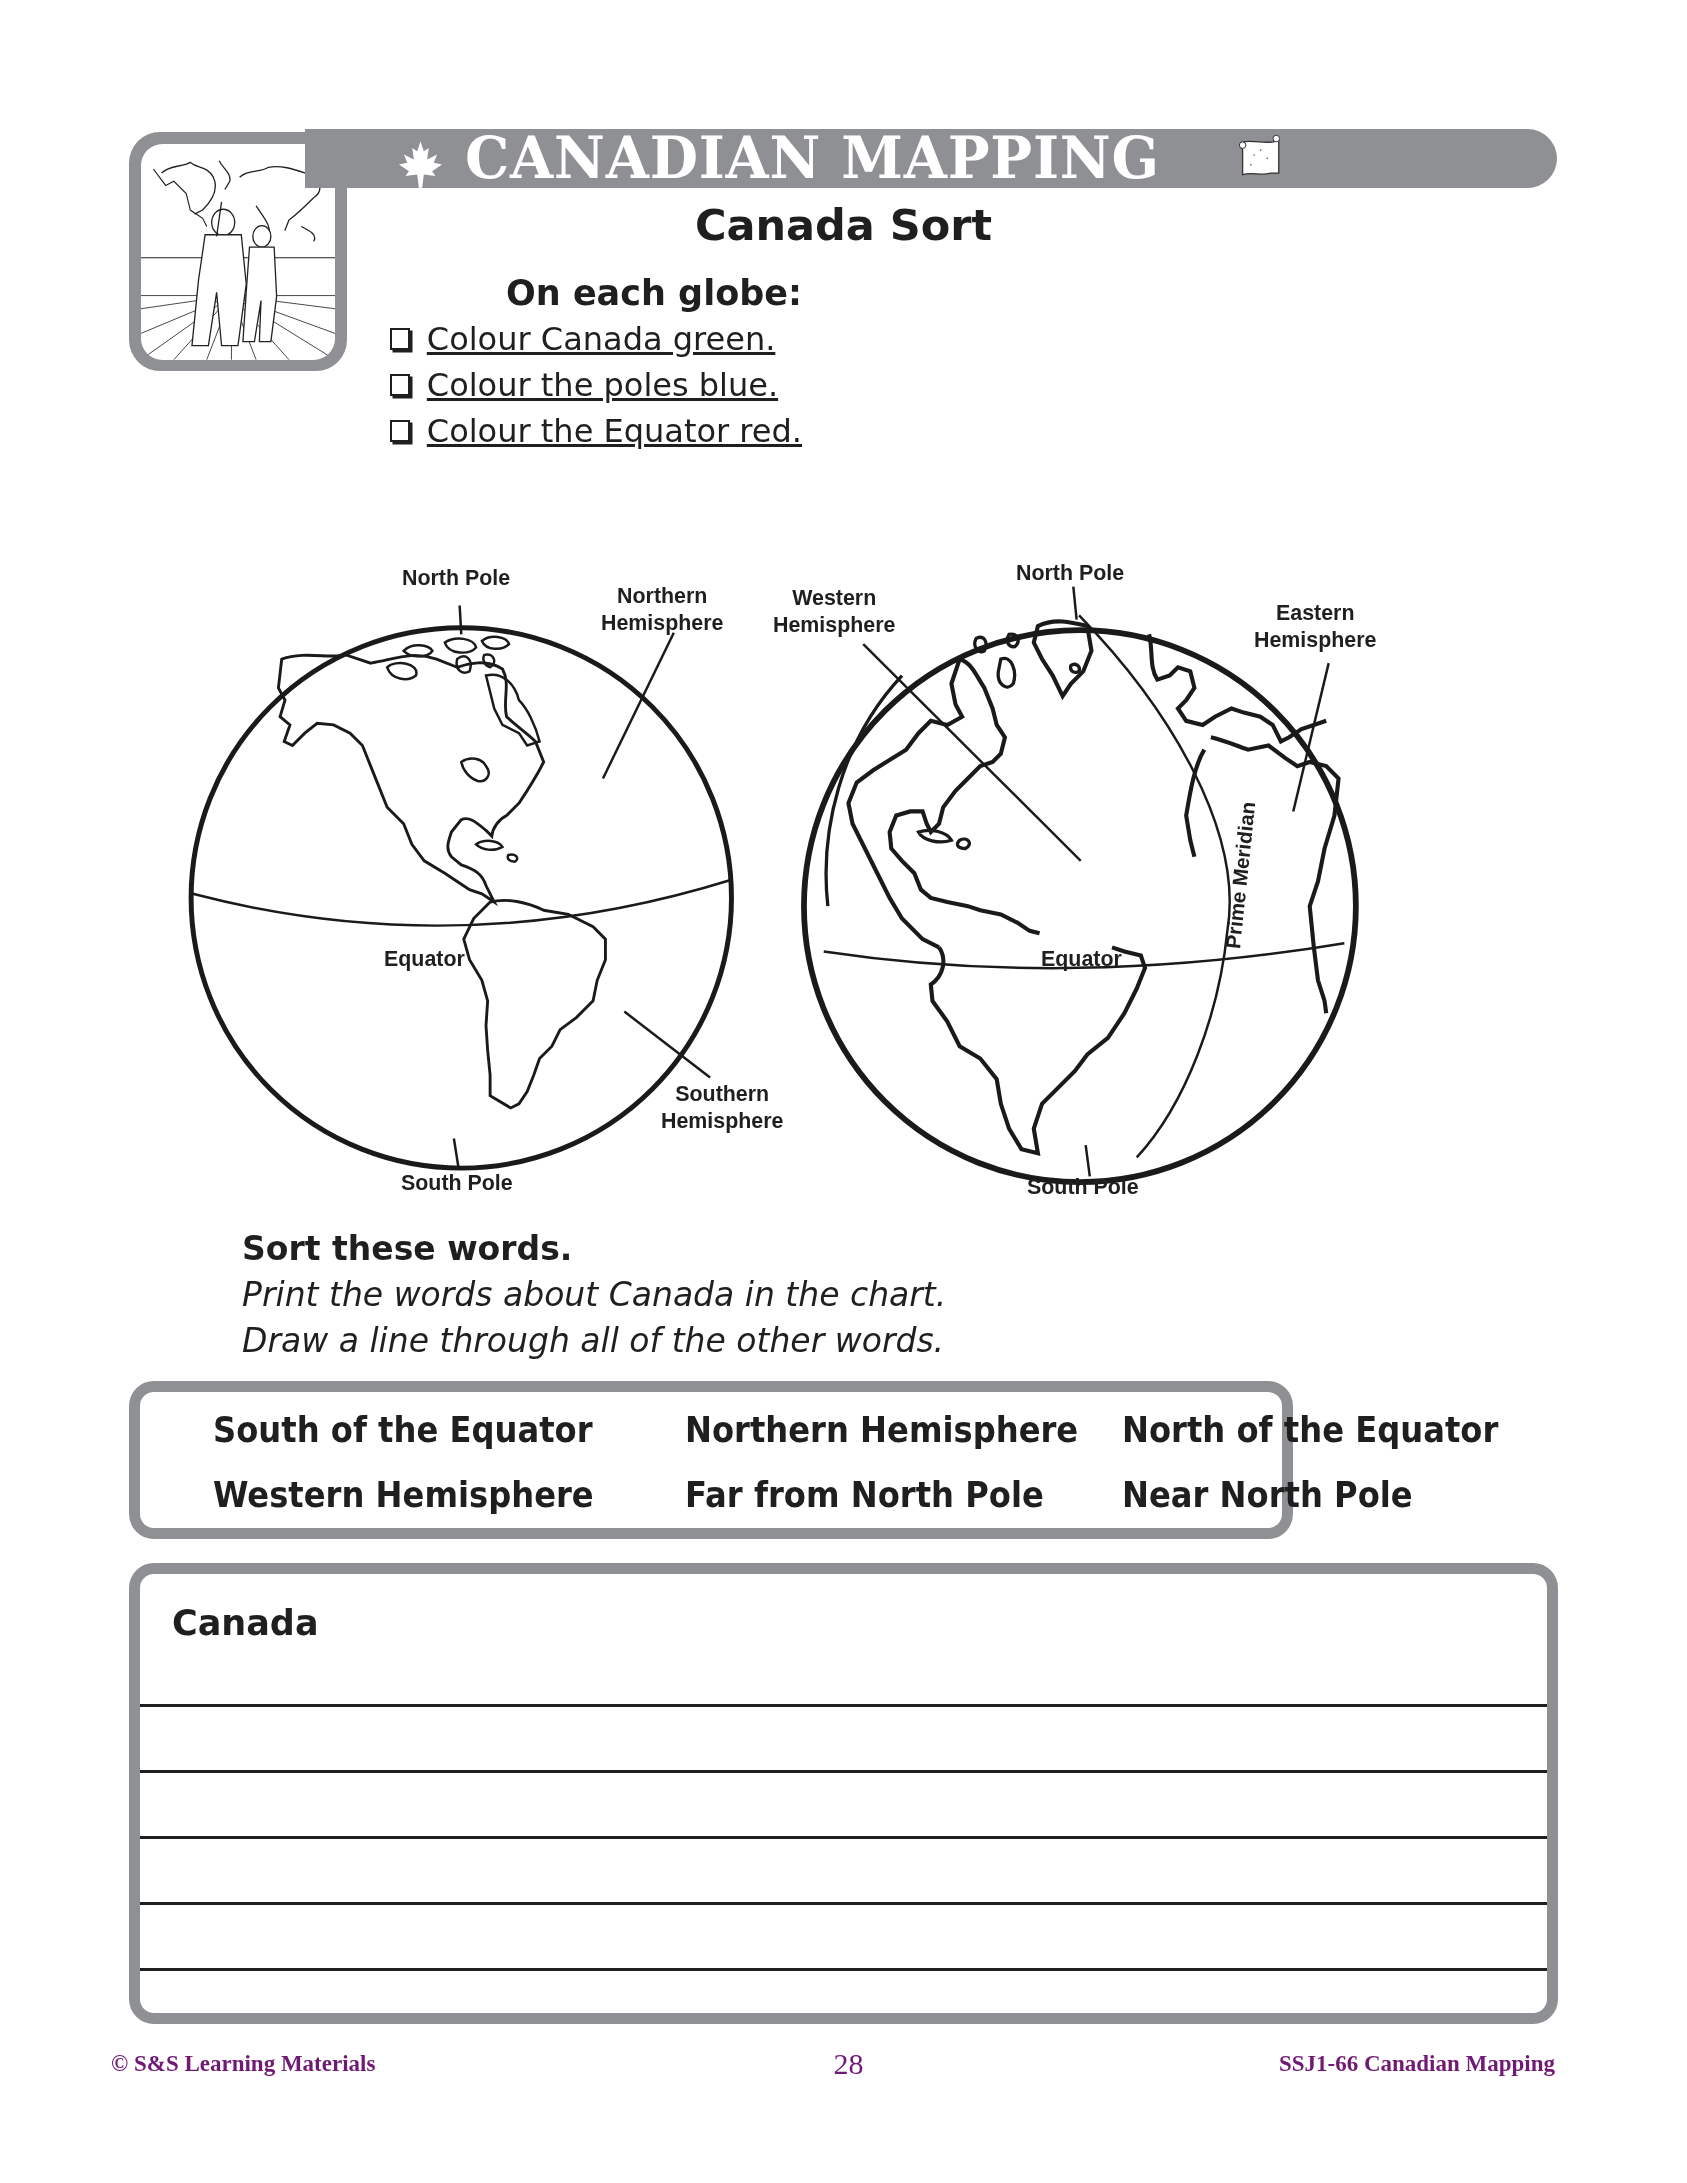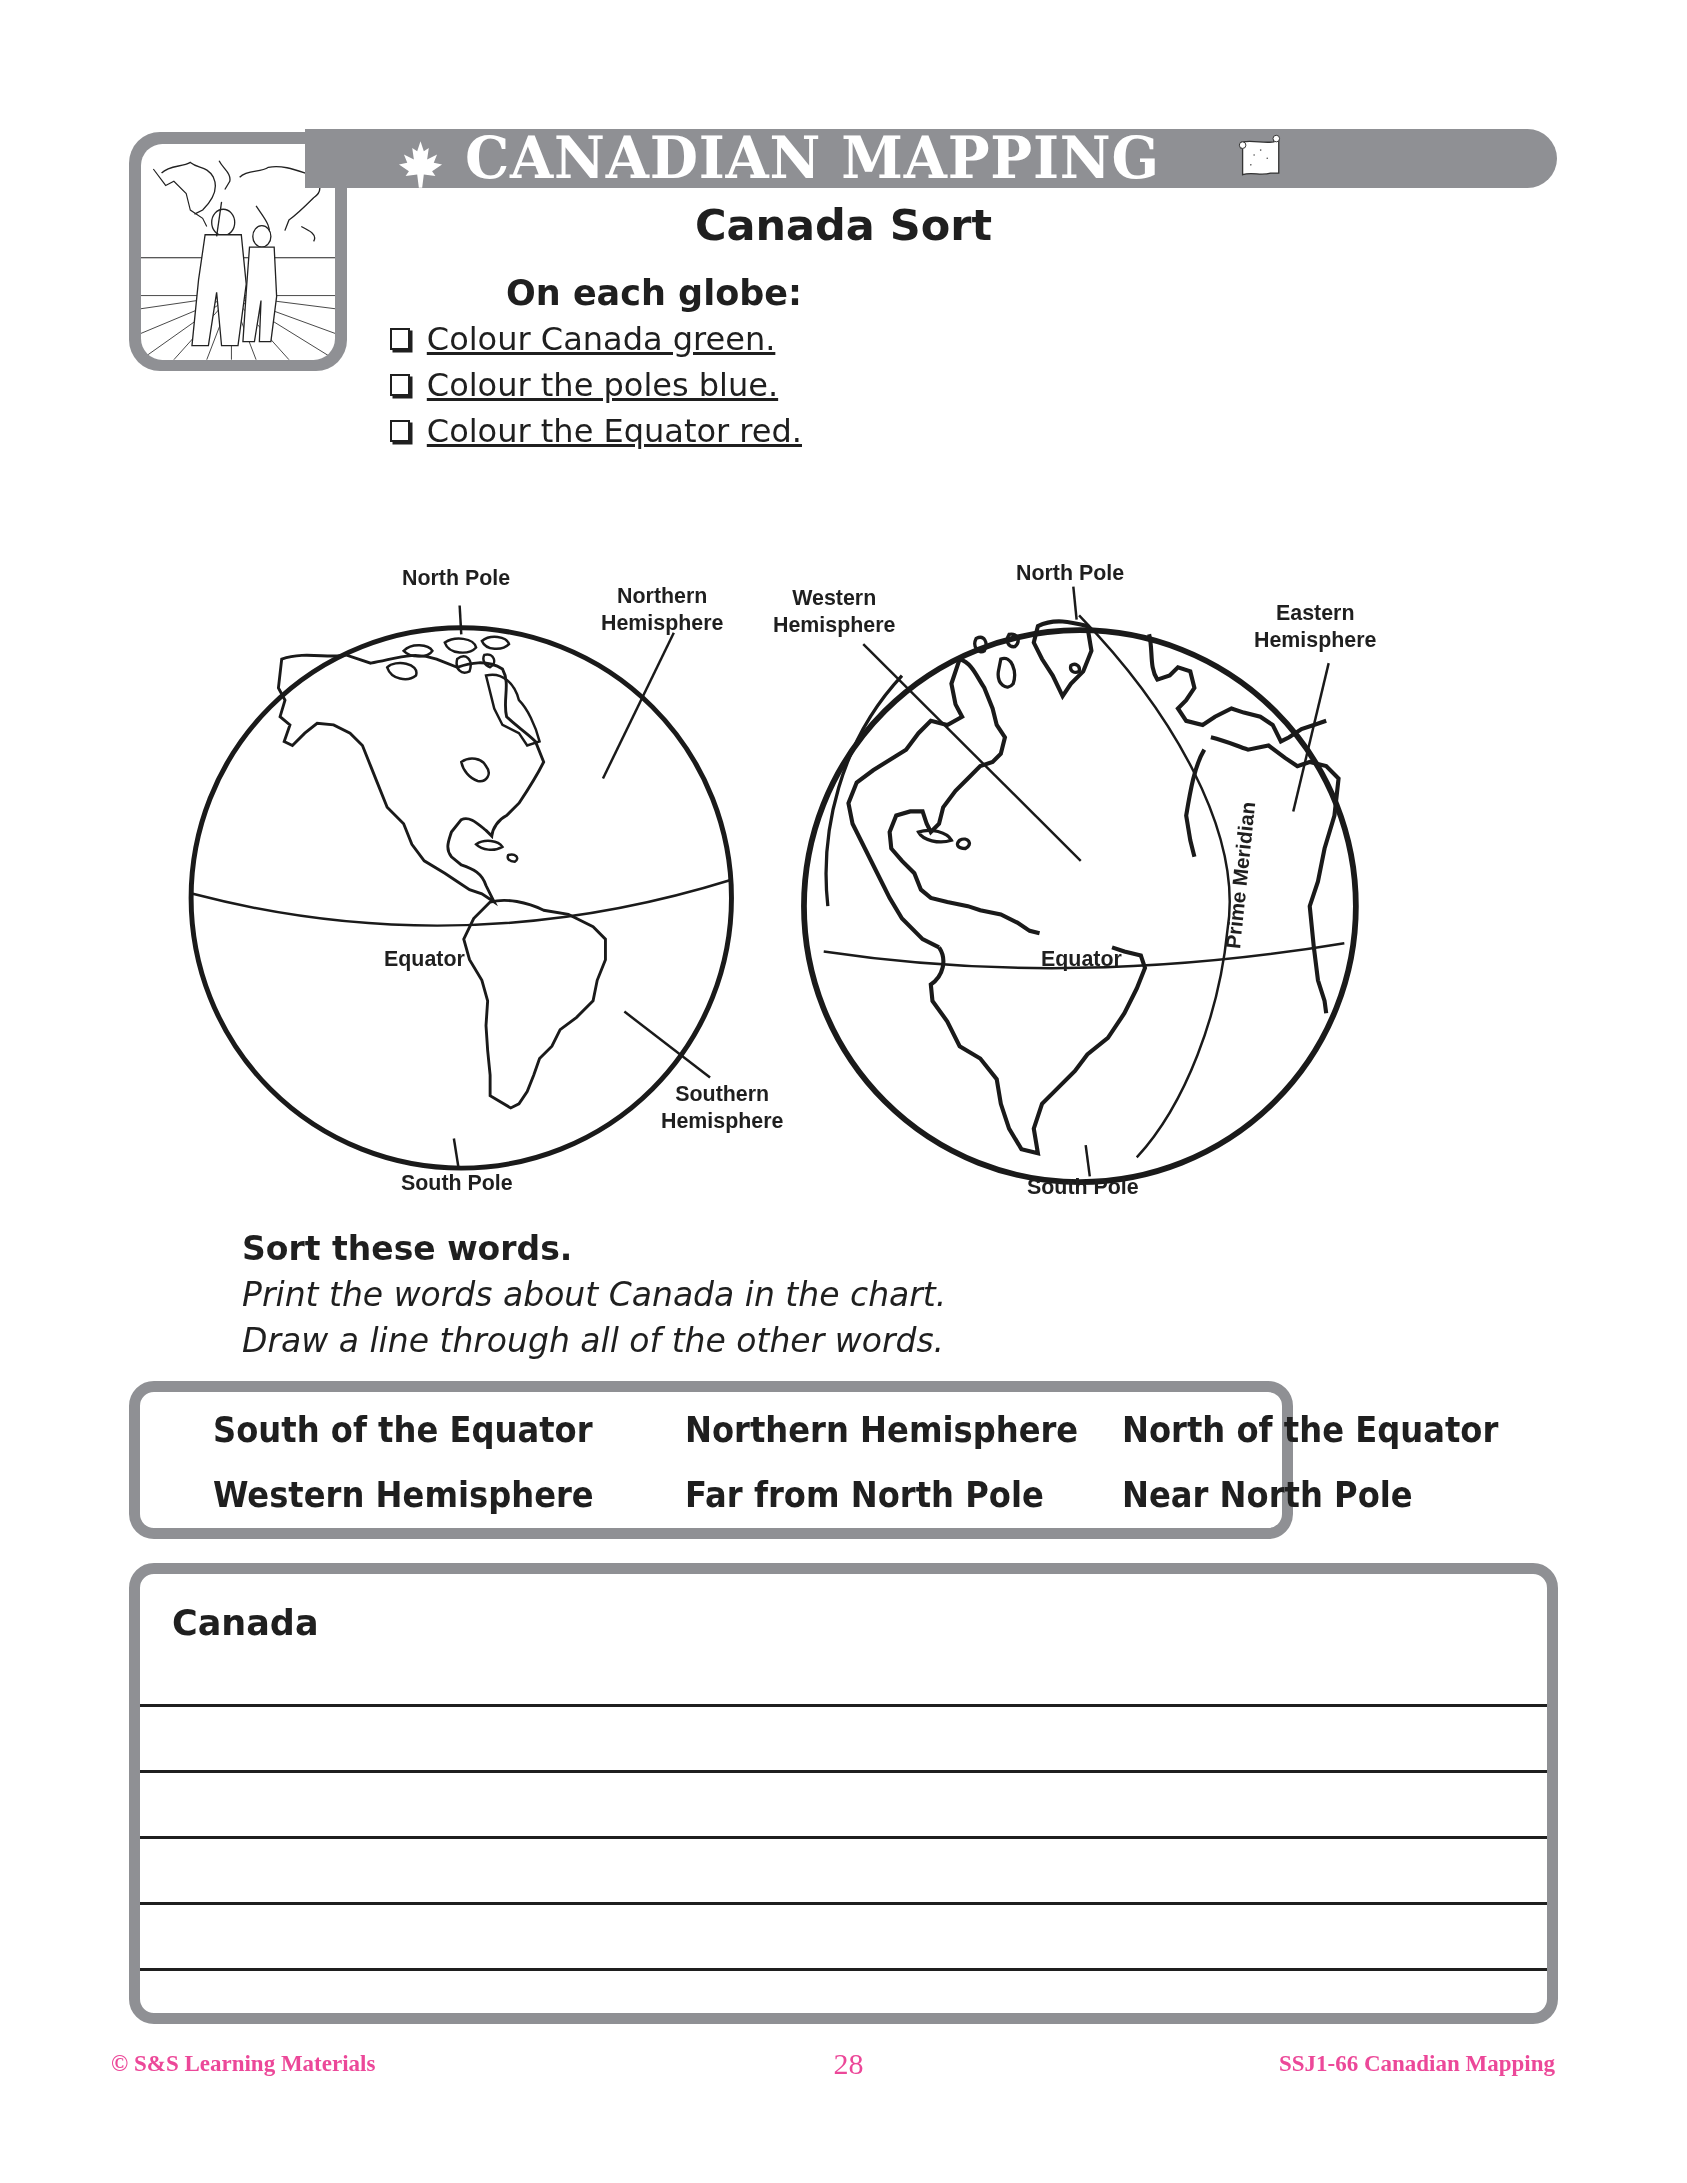--- a/index.html
+++ b/index.html
@@ -65,21 +65,21 @@
     position: absolute; left: 129px; top: 1563px; width: 1429px; height: 461px;
     border: 11.5px solid #8f9094; border-radius: 25px; box-sizing: border-box; background: #fff; overflow: hidden;
   }
   .canada-title {
     position: absolute; left: 0; width: 100%; top: 26px; text-align: left;
     font-weight: bold; font-size: 35px; line-height: 46px; margin-left: 32px;
   }
   .write-line { position: absolute; left: 0; width: 100%; height: 3.3px; background: #1f1f1f; }
 
   
-  .footer { position: absolute; top: 2051px; font-family: "Liberation Serif", serif; color: #ec4899; }
+  .footer { position: absolute; top: 2051px; font-family: "Liberation Serif", serif; color: #701a75; }
   .footer-left { left: 111px; font-weight: bold; font-size: 23px; }
   .footer-center { left: 0; width: 1697px; text-align: center; font-size: 30px; top: 2047px; }
   .footer-right { right: 132px; font-weight: bold; font-size: 23px; }
 </style>
 </head>
 <body>
 
 <div class="corner-frame">
   <div class="corner-inner">
     <svg width="194" height="216" viewBox="0 0 236 262">

